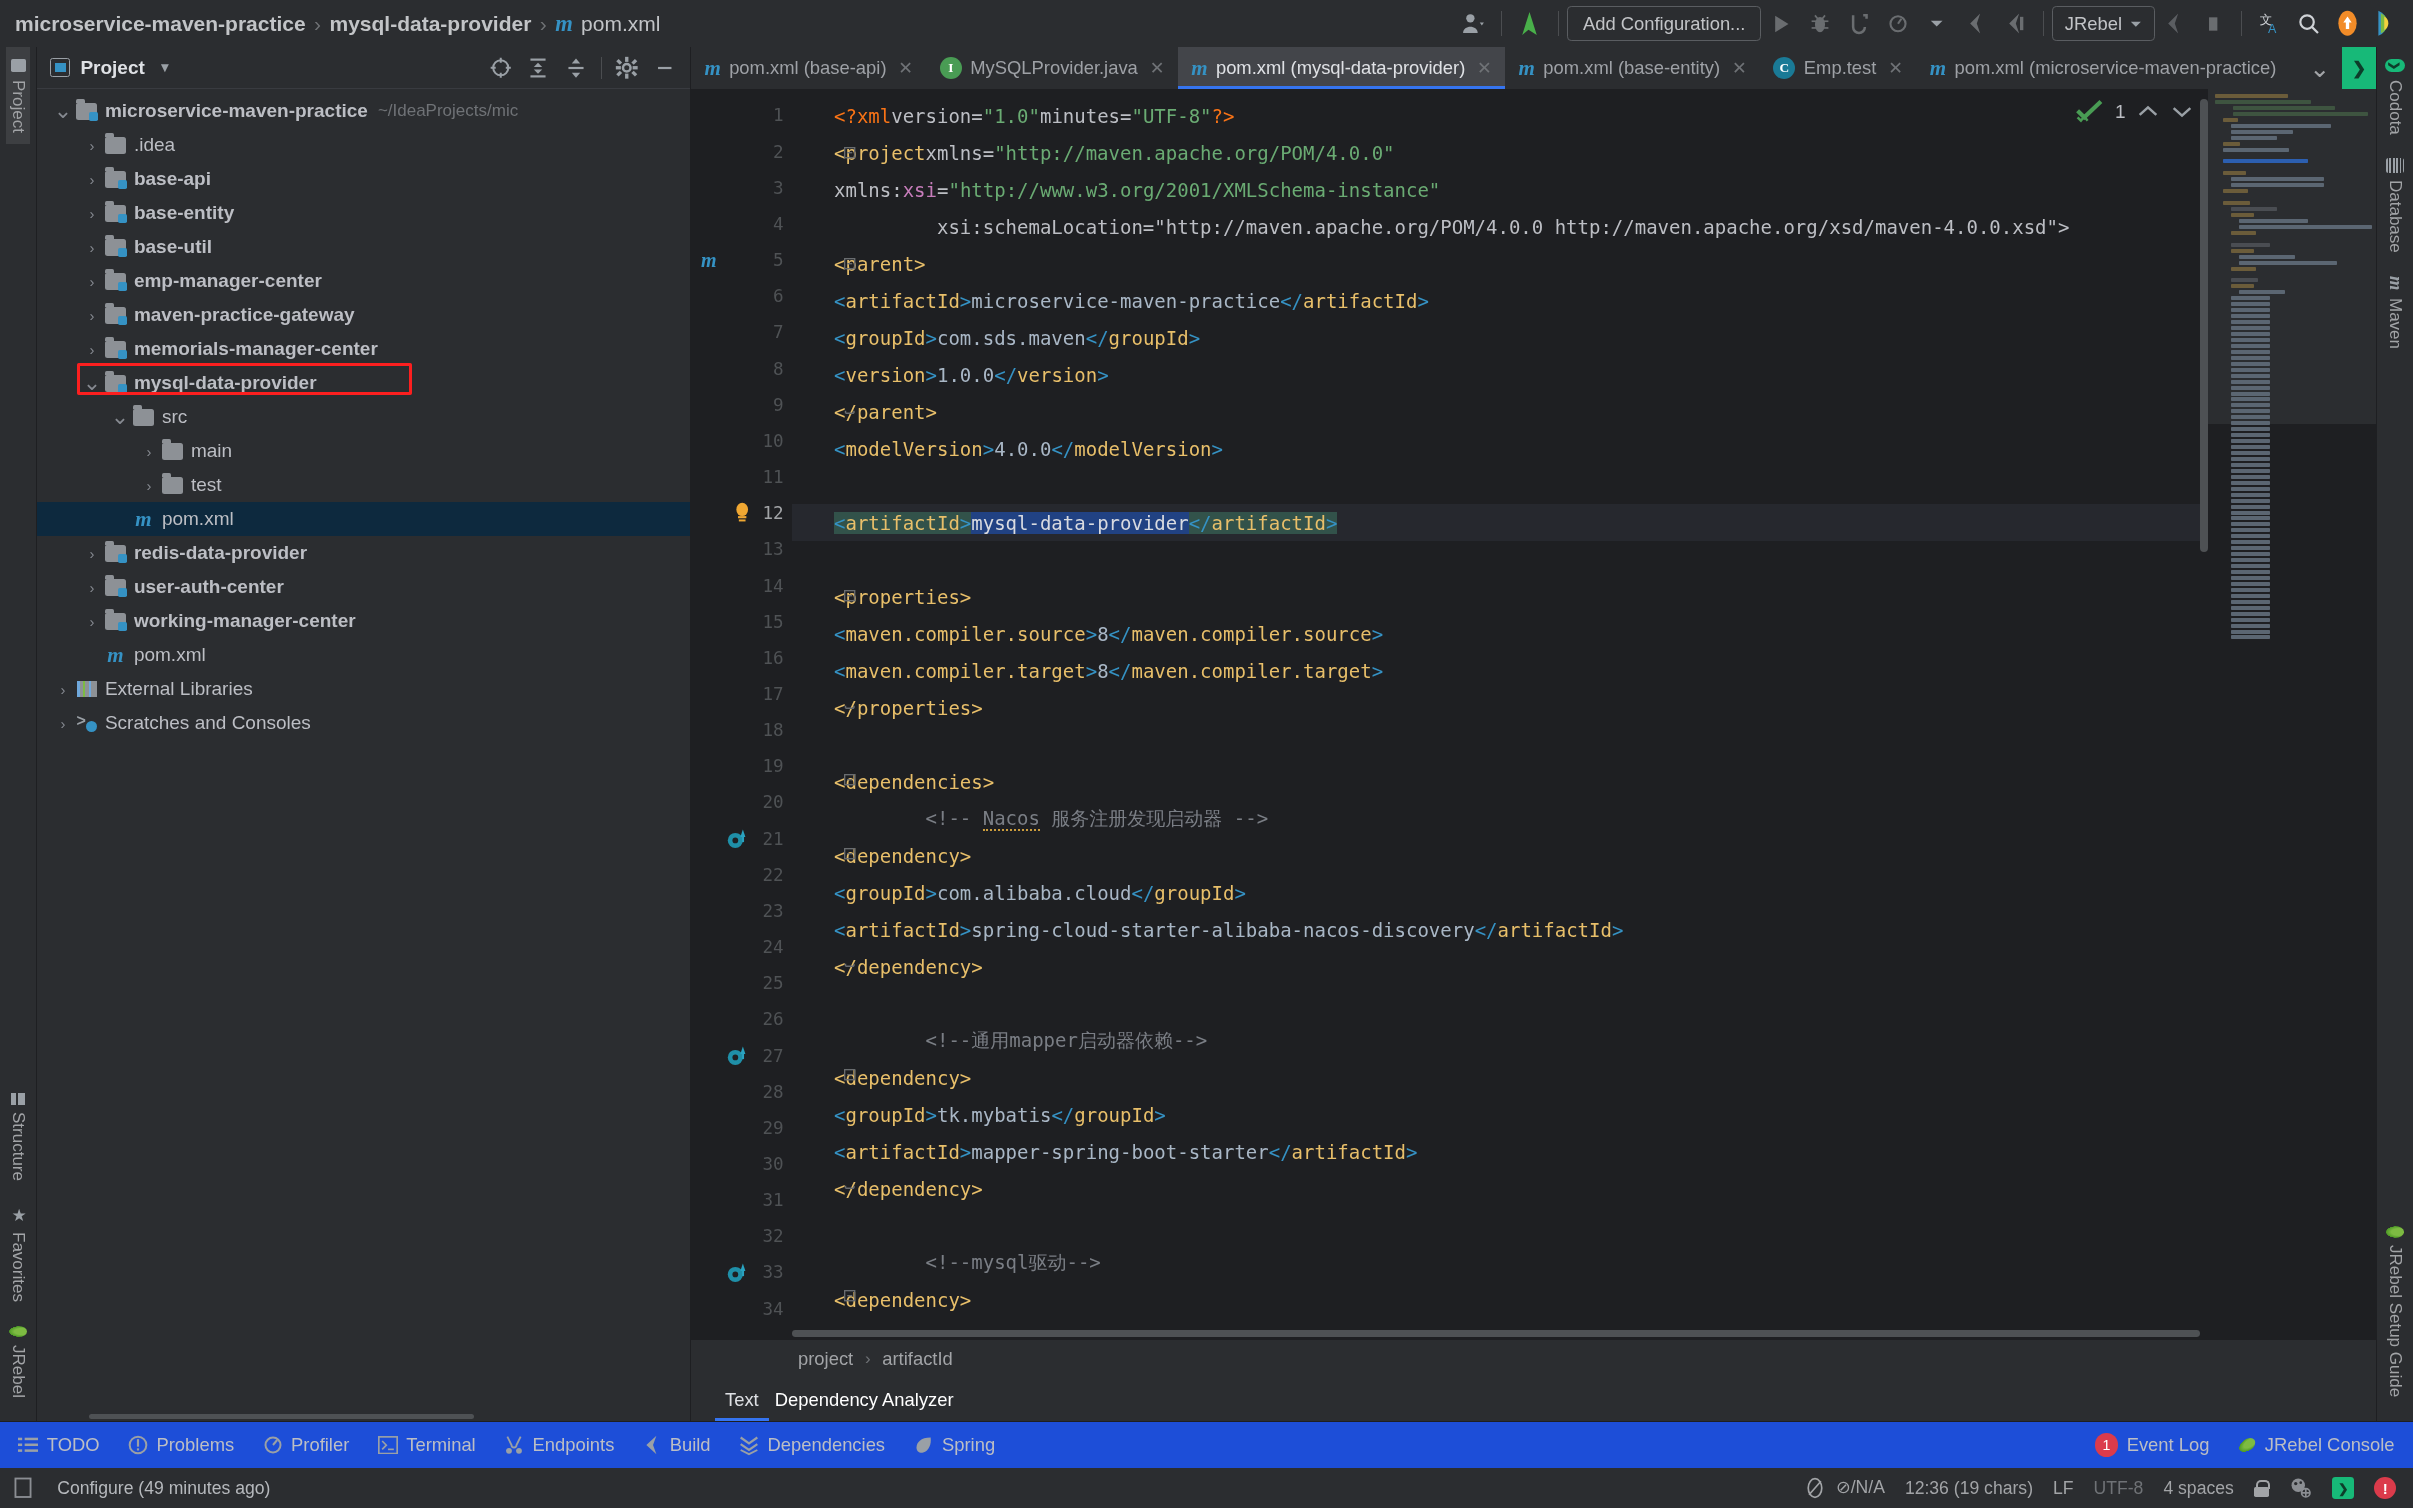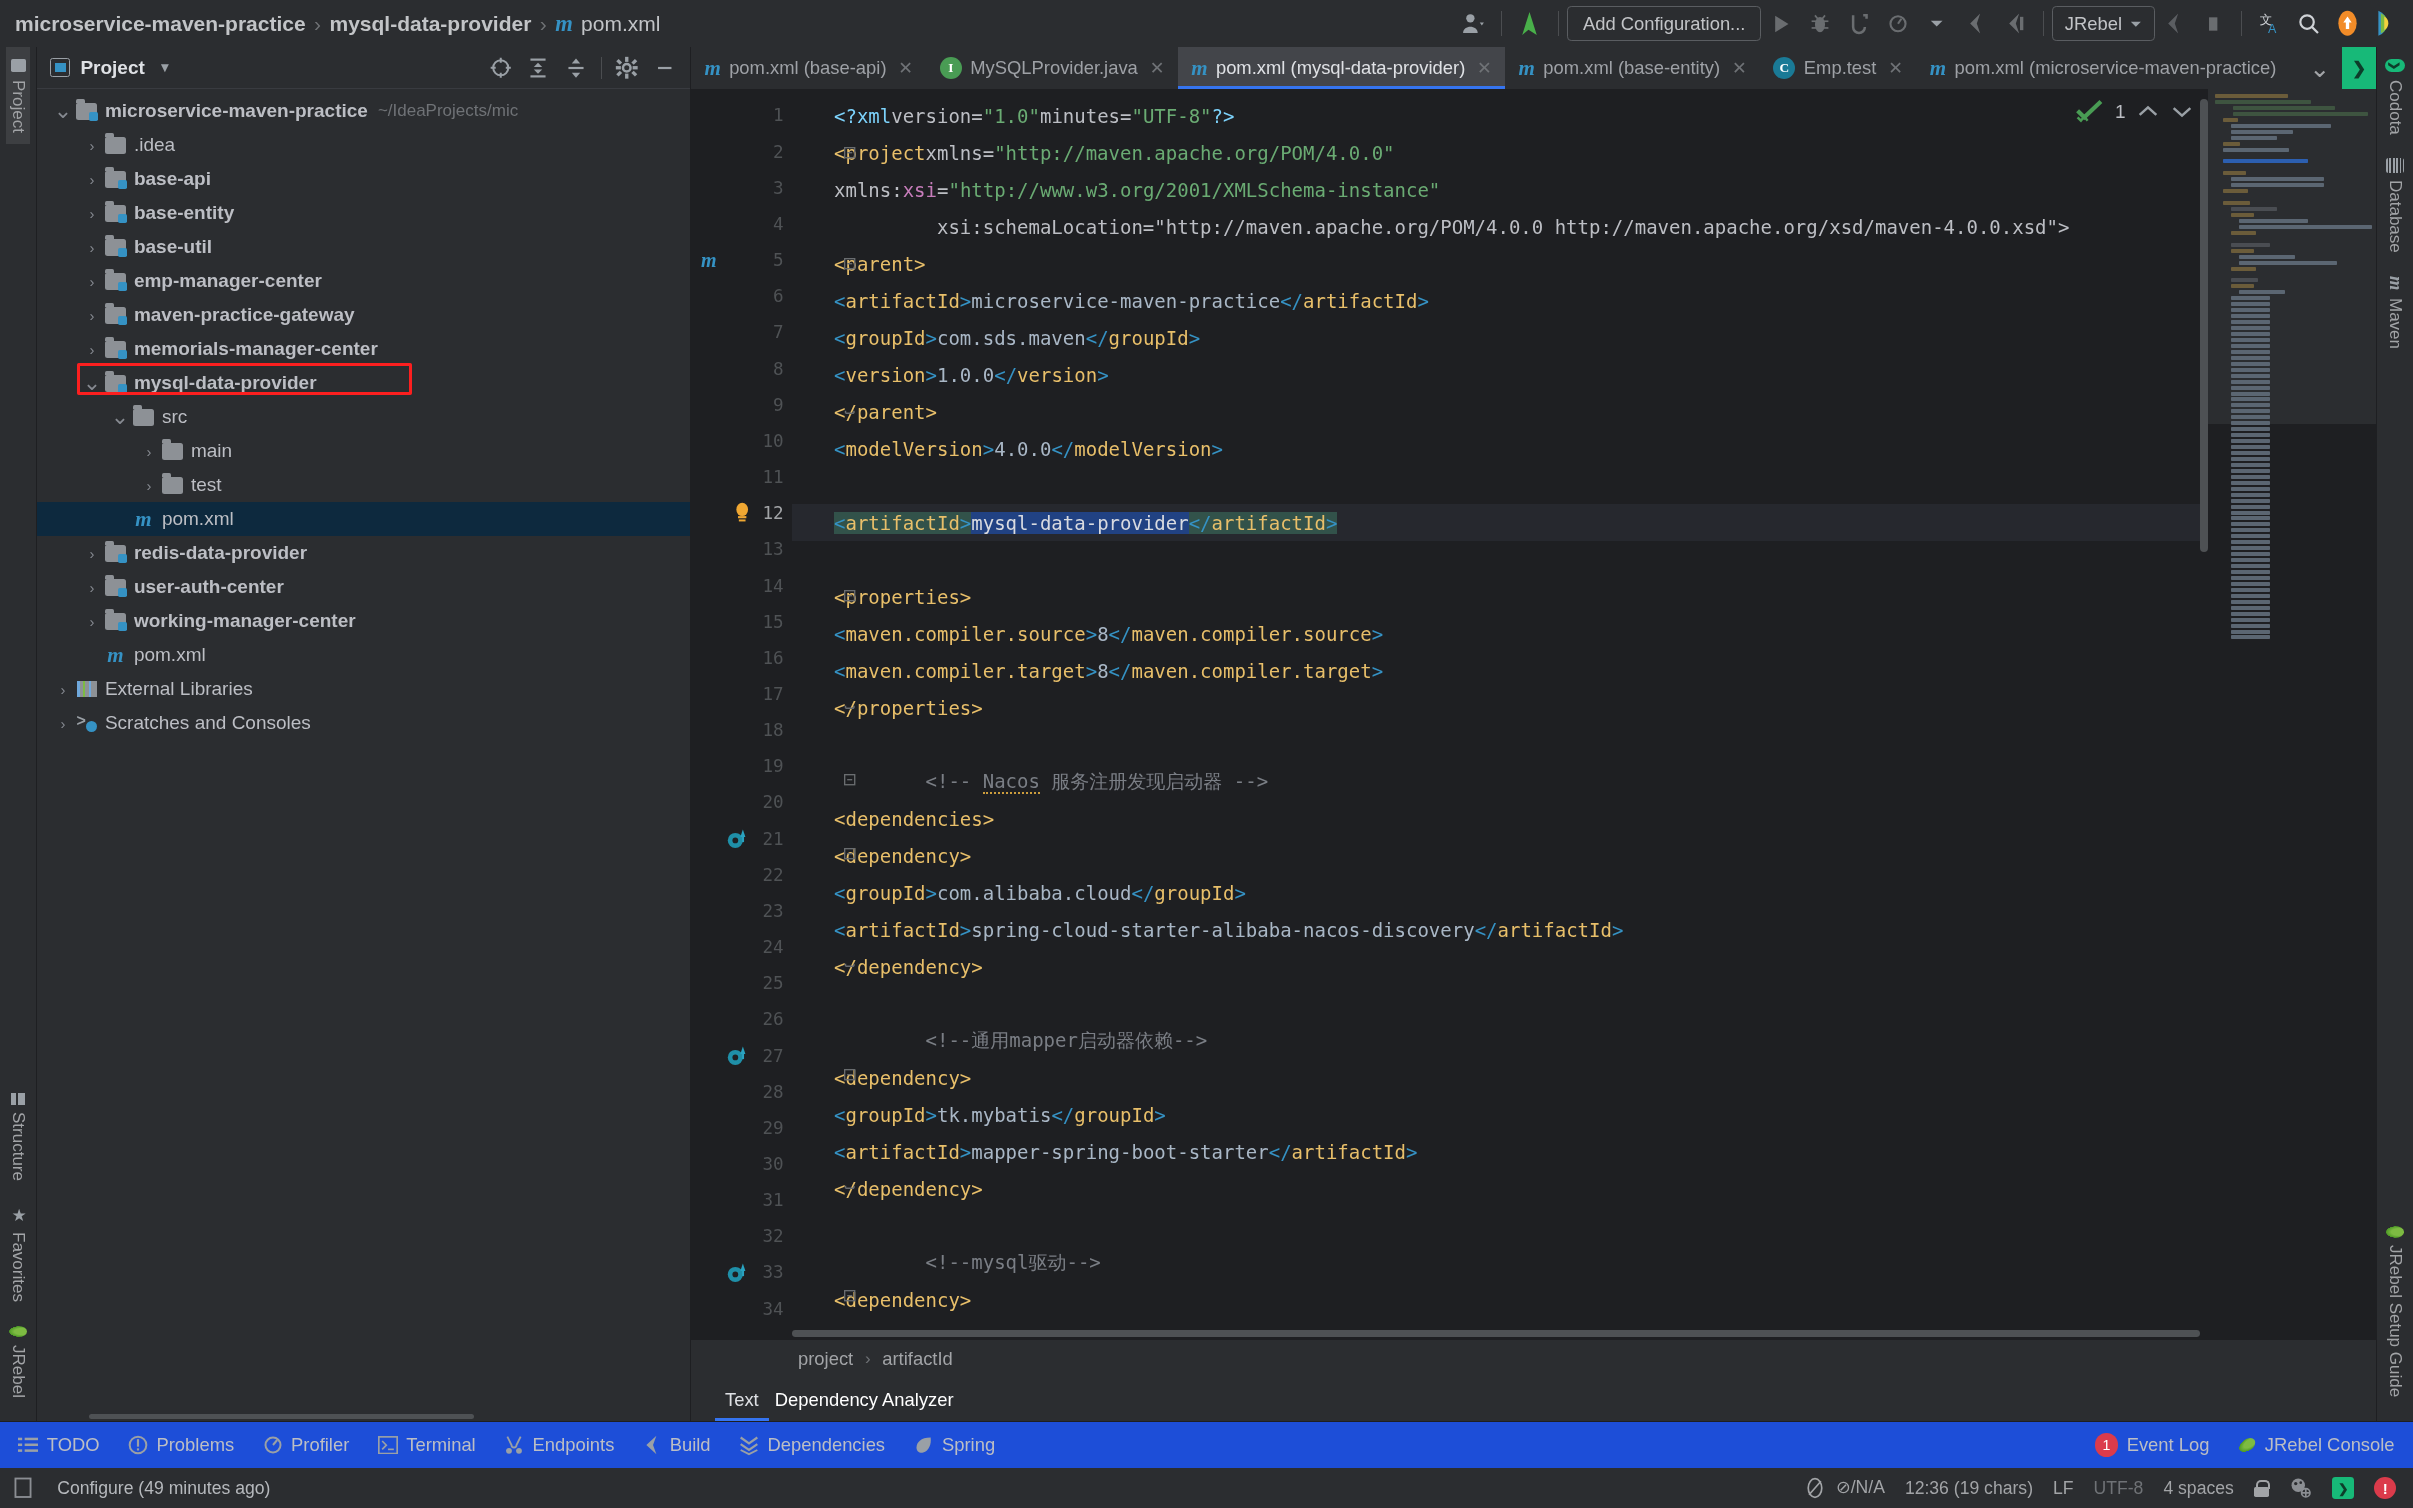--- a/index.html
+++ b/index.html
@@ -127,21 +127,21 @@
          font-family: "DejaVu Sans Mono", monospace; font-size: 17.6px; color: #4f5255; padding-right: 8.4px;
          position: relative; }
   .gln .mk { position: absolute; left: 10px; }
   .code { flex: 1; position: relative; overflow: hidden; padding-top: 8.4px; }
   .cl { height: 37px; display: flex; align-items: center; font-family: "DejaVu Sans Mono", monospace;
         font-size: 19px; white-space: pre; padding-left: 42px; letter-spacing: 0px; }
   .cl.hl { background: #26282e; }
   .fold { position: absolute; left: 49px; width: 17px; height: 37px; display:flex;
           align-items:center; justify-content:center; color:#6a6d70; font-size: 14.2px; }
 
-  .t-pi   { color: #7dd3fc; }
+  .t-pi   { color: #f97316; }
   .t-tag  { color: #e8bf6a; }
   .t-br   { color: #3592c4; }
   .t-val  { color: #6aab73; }
   .t-txt  { color: #a9b7c6; }
   .t-attr { color: #bcbec4; }
   .t-ns   { color: #c77dbb; }
   .t-cmt  { color: #7a7e85; }
   .sel-bg { background: #214283; color: #d9dbe0; }
   .idhl   { background: #32524a; }
   .squig  { border-bottom: 2.5px dotted #cc9d3d; }
@@ -728,22 +728,22 @@
             <div class="cl">    <span class="t-tag">&lt;/parent&gt;</span></div>
             <div class="cl">    <span class="t-br">&lt;</span><span class="t-tag">modelVersion</span><span class="t-br">&gt;</span><span class="t-txt">4.0.0</span><span class="t-br">&lt;/</span><span class="t-tag">modelVersion</span><span class="t-br">&gt;</span></div>
             <div class="cl"><span class="t-txt"></span></div>
             <div class="cl hl">    <span class="idhl"><span class="t-br">&lt;</span><span class="t-tag">artifactId</span><span class="t-br">&gt;</span></span><span class="sel-bg">mysql-data-provider</span><span class="idhl"><span class="t-br">&lt;/</span><span class="t-tag">artifactId</span><span class="t-br">&gt;</span></span></div>
             <div class="cl"><span class="t-txt"></span></div>
             <div class="cl">    <span class="t-tag">&lt;properties&gt;</span></div>
             <div class="cl">        <span class="t-br">&lt;</span><span class="t-tag">maven.compiler.source</span><span class="t-br">&gt;</span><span class="t-txt">8</span><span class="t-br">&lt;/</span><span class="t-tag">maven.compiler.source</span><span class="t-br">&gt;</span></div>
             <div class="cl">        <span class="t-br">&lt;</span><span class="t-tag">maven.compiler.target</span><span class="t-br">&gt;</span><span class="t-txt">8</span><span class="t-br">&lt;/</span><span class="t-tag">maven.compiler.target</span><span class="t-br">&gt;</span></div>
             <div class="cl">    <span class="t-tag">&lt;/properties&gt;</span></div>
             <div class="cl"><span class="t-txt"></span></div>
+            <div class="cl">    <span class="t-tag">&lt;dependencies&gt;</span></div>
             <div class="cl"><span class="t-cmt">        &lt;!-- <span class="squig">Nacos</span> 服务注册发现启动器 --&gt;</span></div>
-            <div class="cl">    <span class="t-tag">&lt;dependencies&gt;</span></div>
             <div class="cl">        <span class="t-tag">&lt;dependency&gt;</span></div>
             <div class="cl">            <span class="t-br">&lt;</span><span class="t-tag">groupId</span><span class="t-br">&gt;</span><span class="t-txt">com.alibaba.cloud</span><span class="t-br">&lt;/</span><span class="t-tag">groupId</span><span class="t-br">&gt;</span></div>
             <div class="cl">            <span class="t-br">&lt;</span><span class="t-tag">artifactId</span><span class="t-br">&gt;</span><span class="t-txt">spring-cloud-starter-alibaba-nacos-discovery</span><span class="t-br">&lt;/</span><span class="t-tag">artifactId</span><span class="t-br">&gt;</span></div>
             <div class="cl">        <span class="t-tag">&lt;/dependency&gt;</span></div>
             <div class="cl"><span class="t-txt"></span></div>
             <div class="cl"><span class="t-cmt">        &lt;!--通用mapper启动器依赖--&gt;</span></div>
             <div class="cl">        <span class="t-tag">&lt;dependency&gt;</span></div>
             <div class="cl">            <span class="t-br">&lt;</span><span class="t-tag">groupId</span><span class="t-br">&gt;</span><span class="t-txt">tk.mybatis</span><span class="t-br">&lt;/</span><span class="t-tag">groupId</span><span class="t-br">&gt;</span></div>
             <div class="cl">            <span class="t-br">&lt;</span><span class="t-tag">artifactId</span><span class="t-br">&gt;</span><span class="t-txt">mapper-spring-boot-starter</span><span class="t-br">&lt;/</span><span class="t-tag">artifactId</span><span class="t-br">&gt;</span></div>
             <div class="cl">        <span class="t-tag">&lt;/dependency&gt;</span></div>

